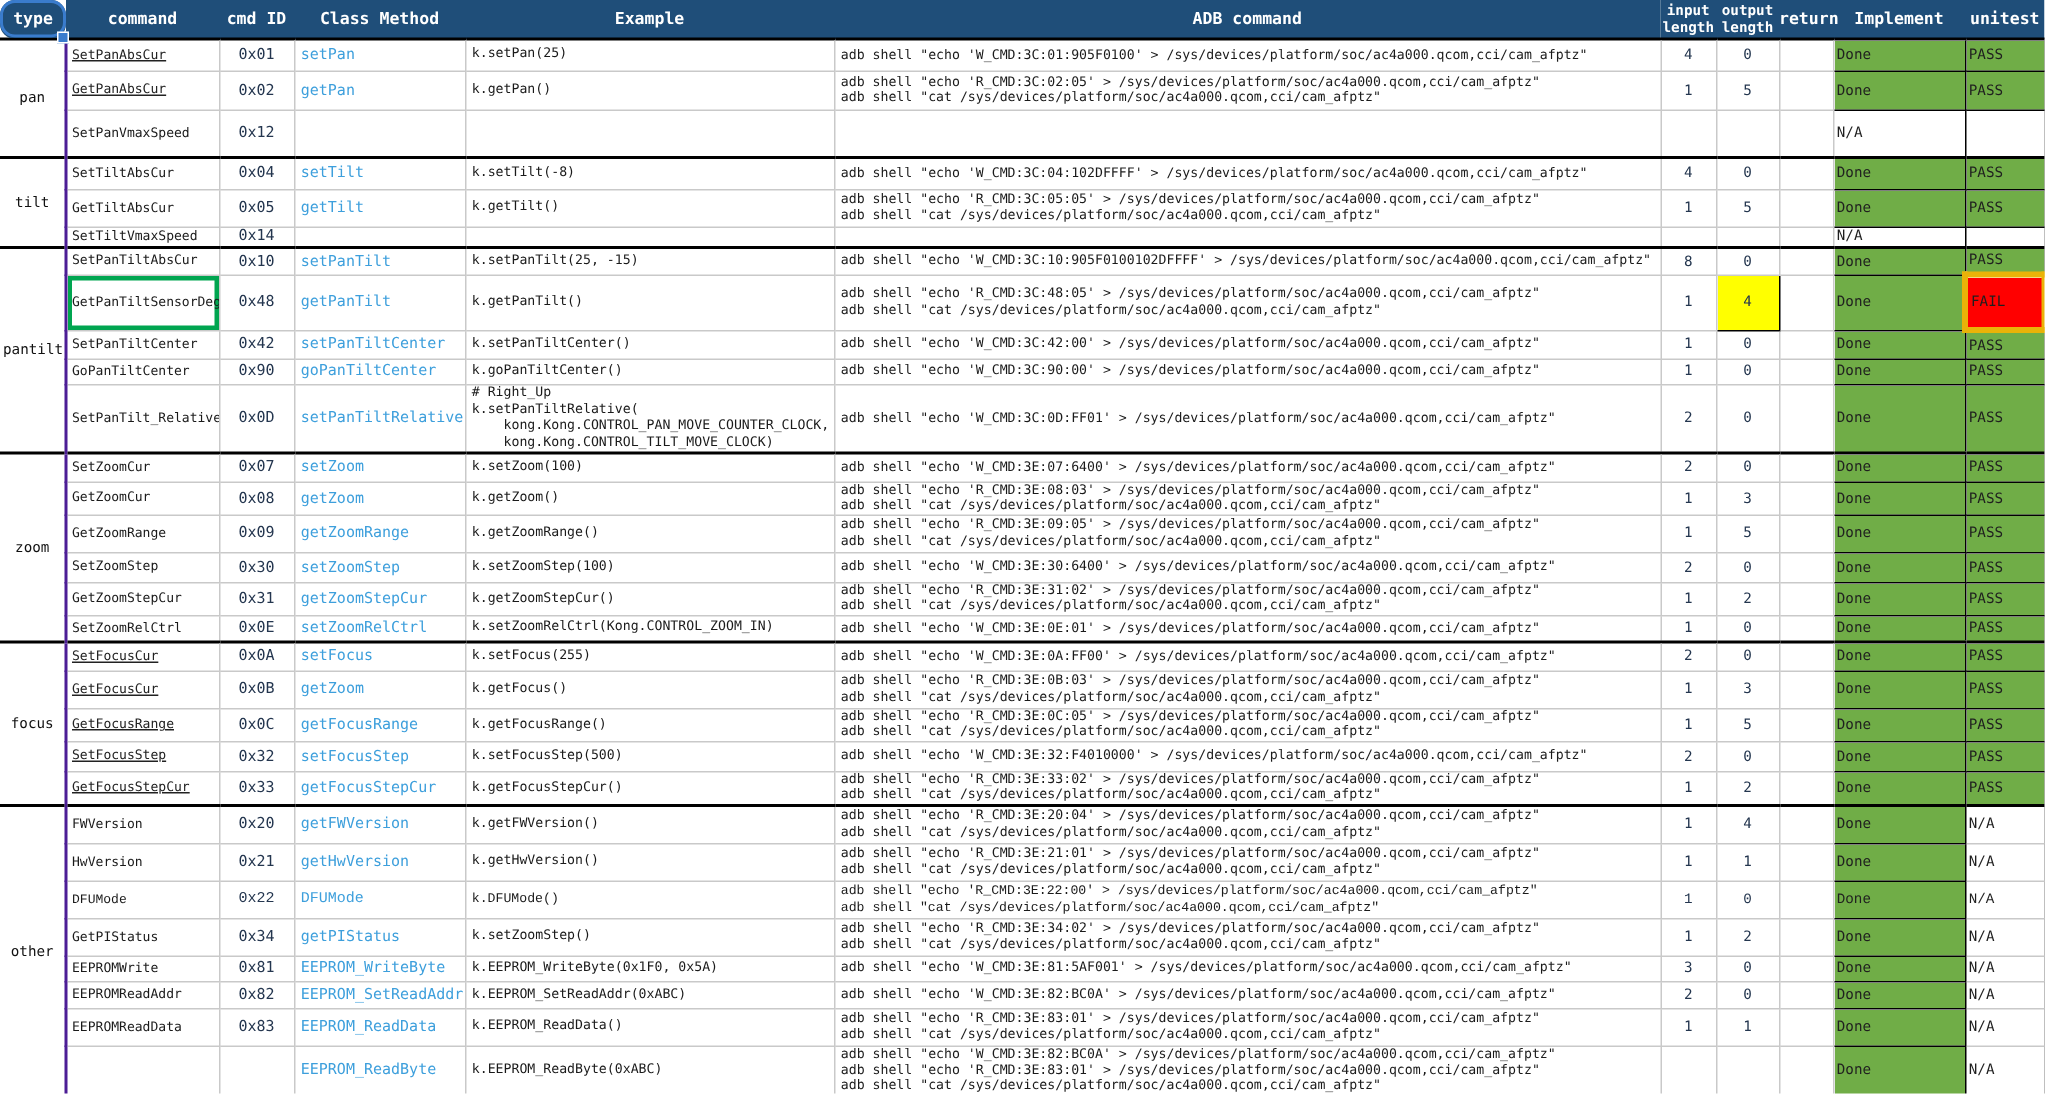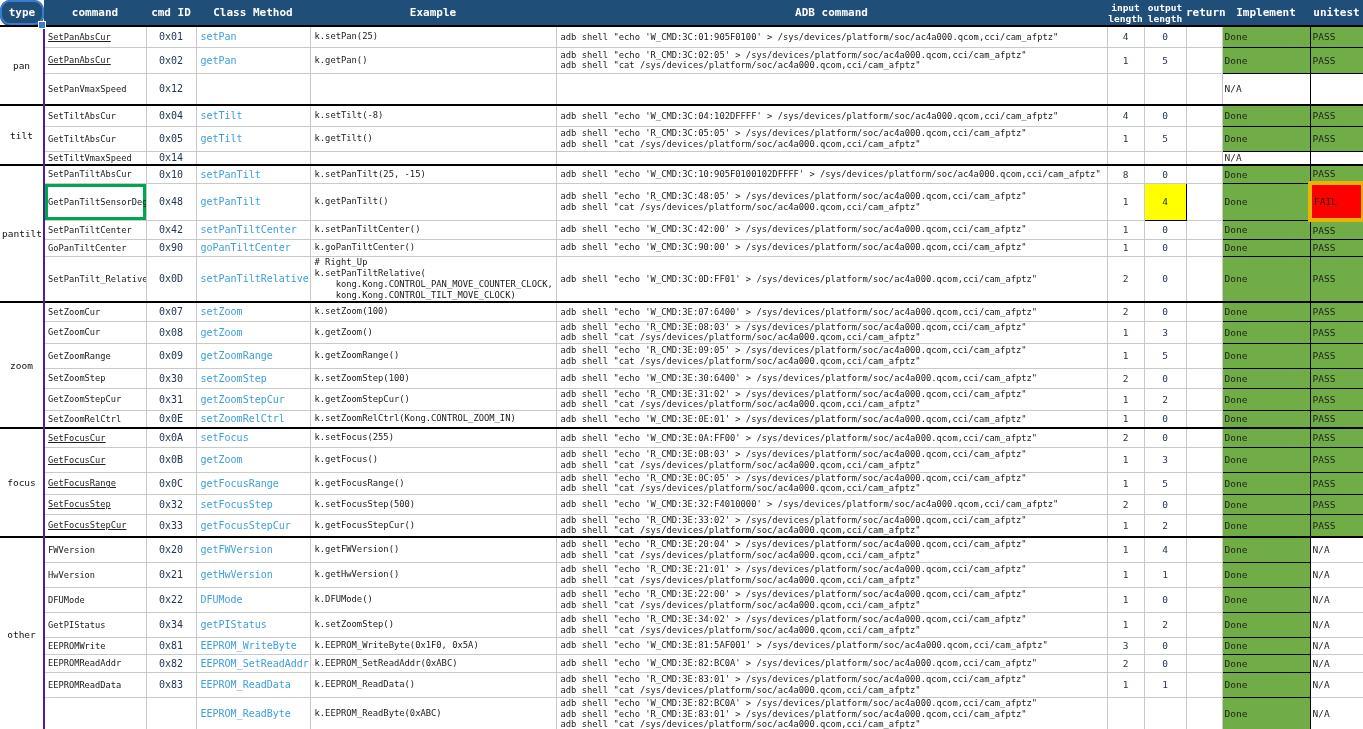--- a/index.html
+++ b/index.html
@@ -383,21 +383,21 @@
         <td class="c-method">getHwVersion</td>
         <td class="c-example">k.getHwVersion()</td>
         <td class="c-adb">adb shell "echo 'R_CMD:3E:21:01' &gt; /sys/devices/platform/soc/ac4a000.qcom,cci/cam_afptz"
 adb shell "cat /sys/devices/platform/soc/ac4a000.qcom,cci/cam_afptz"</td>
         <td class="c-num">1</td>
         <td class="c-num">1</td>
         <td class="c-ret"></td>
         <td class="c-impl fill-green">Done</td>
         <td class="c-unit">N/A</td>
       </tr>
-      <tr style="height: 25px;">
+      <tr style="height: 25px; font-family: Liberation Mono, monospace;">
         <td class="c-command">DFUMode</td>
         <td class="c-cmdid">0x22</td>
         <td class="c-method">DFUMode</td>
         <td class="c-example">k.DFUMode()</td>
         <td class="c-adb">adb shell "echo 'R_CMD:3E:22:00' &gt; /sys/devices/platform/soc/ac4a000.qcom,cci/cam_afptz"
 adb shell "cat /sys/devices/platform/soc/ac4a000.qcom,cci/cam_afptz"</td>
         <td class="c-num">1</td>
         <td class="c-num">0</td>
         <td class="c-ret"></td>
         <td class="c-impl fill-green">Done</td>

